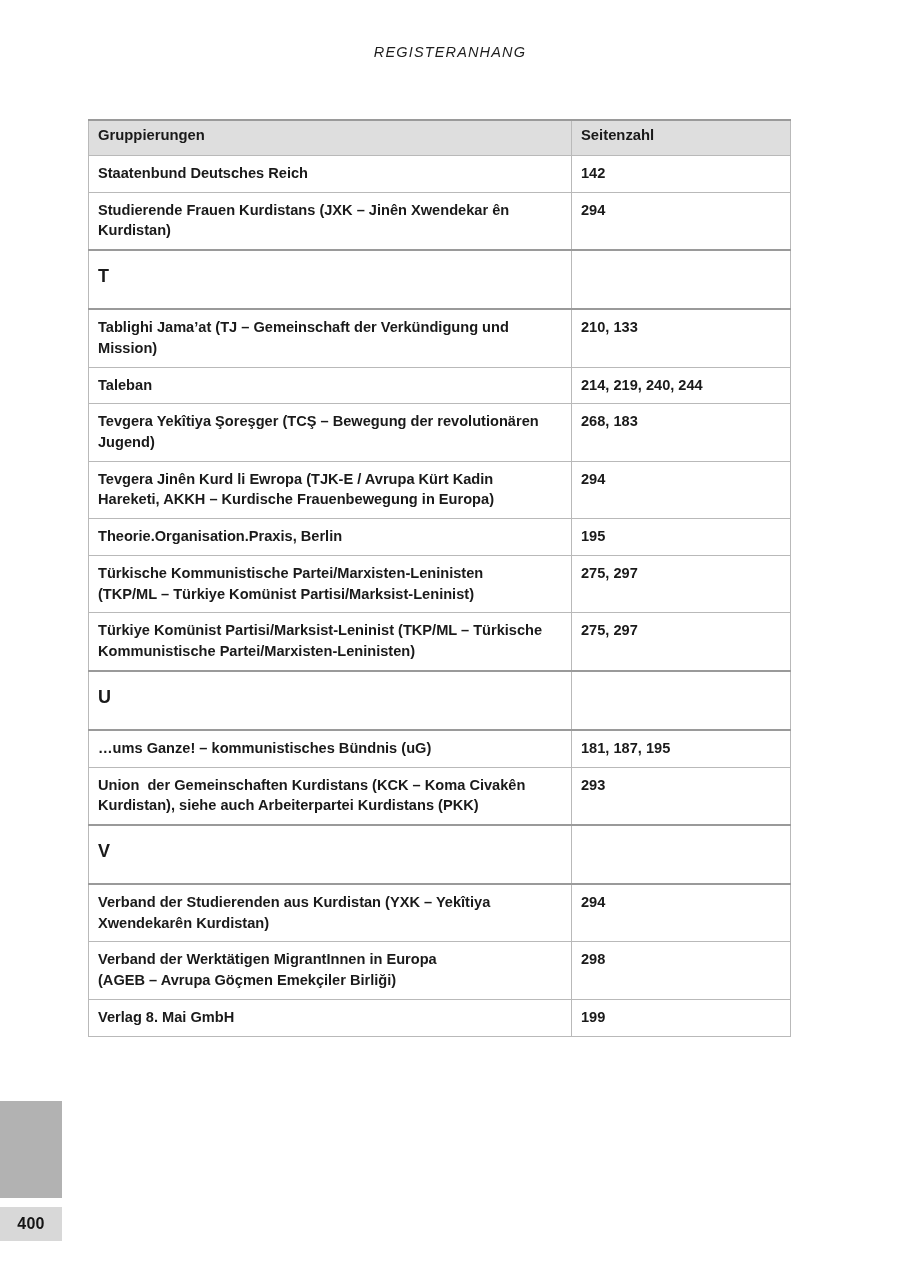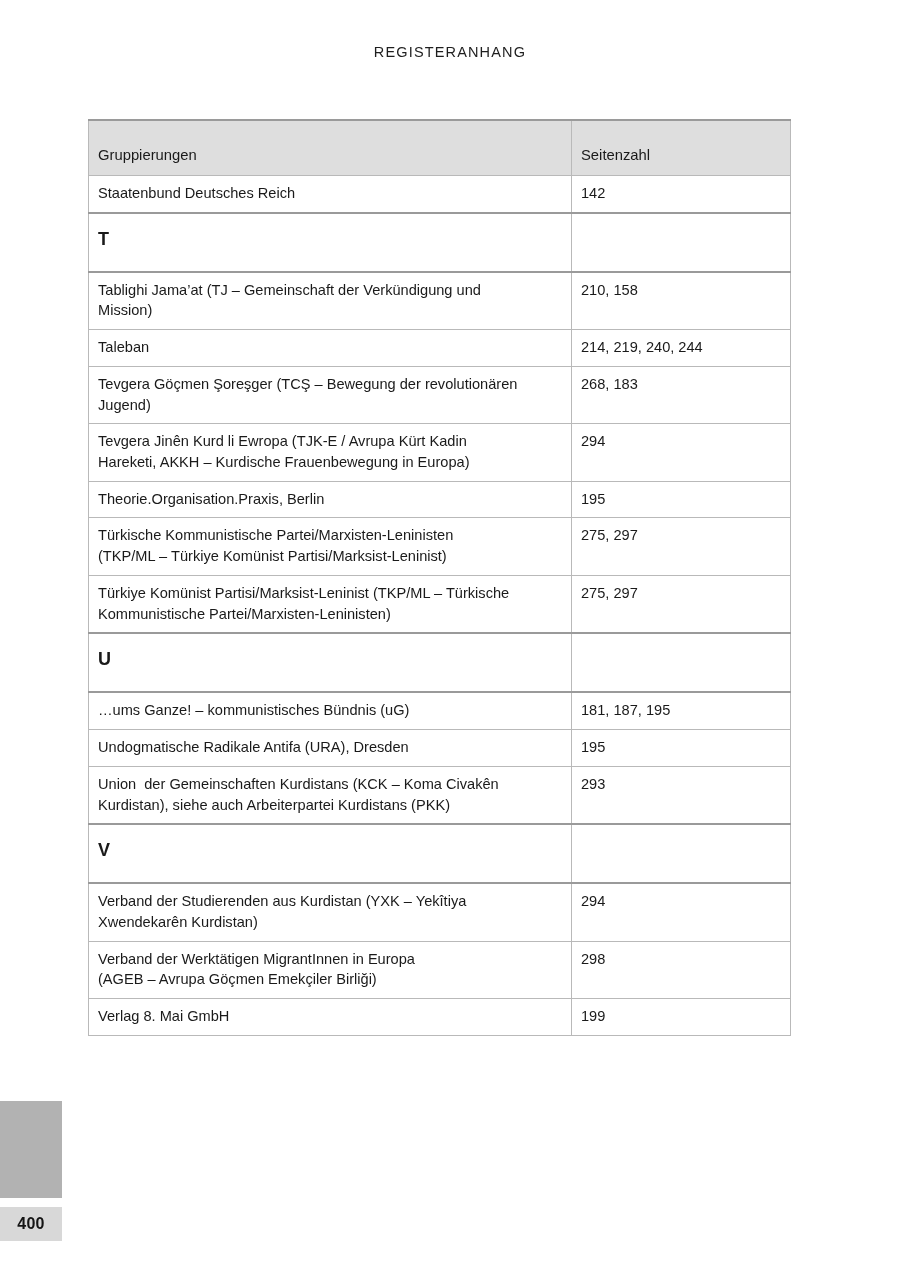--- a/index.html
+++ b/index.html
@@ -27,20 +27,21 @@
   .running-head {
     position: absolute;
     top: 44px;
     left: 0;
     width: 900px;
     text-align: center;
     font-size: 14.5px;
     letter-spacing: 1.15px;
     color: #1e1e1e;
     font-weight: 400;
+    font-style: italic;
   }
 
   
   .margin-block {
     position: absolute;
     left: 0;
     top: 1101px;
     width: 62px;
     height: 97px;
     background: #b2b2b2;
@@ -75,29 +76,29 @@
   .index-table col.c-name { width: 483px; }
   .index-table col.c-page { width: 219px; }
 
   .index-table th,
   .index-table td {
     border: 1px solid #b9b9b9;
     padding: 7px 9px 8px 9px;
     vertical-align: top;
     text-align: left;
     line-height: 1.42;
-    font-weight: normal;
+    font-weight: bold;
   }
 
   .index-table thead th {
     background: #dedede;
-    font-weight: normal;
+    font-weight: bold;
     border-top: 2px solid #9a9a9a;
     border-bottom: 1px solid #b9b9b9;
-    padding-top: 24px;
+    padding-top: 4px;
     padding-bottom: 9px;
     font-size: 14.8px;
   }
 
   tr.letter-row td {
     border-top: 2px solid #9a9a9a;
     border-bottom: 2px solid #9a9a9a;
     height: 32px;
     padding-top: 13px;
     padding-bottom: 12px;
@@ -130,35 +131,40 @@
       <tr>
         <th>Gruppierungen</th>
         <th>Seitenzahl</th>
       </tr>
     </thead>
     <tbody id="index-body">
         <tr class="entry-row">
           <td class="cell-name">Staatenbund Deutsches Reich</td>
           <td class="cell-page">142</td>
         </tr>
+        <tr class="entry-row">
+          <td class="cell-name">Studierende Frauen Kurdistans (JXK – Jinên Xwendekar ên
+Kurdistan)</td>
+          <td class="cell-page">294</td>
+        </tr>
         <tr class="letter-row">
           <td class="cell-name letter-cell">T</td>
           <td class="cell-page"></td>
         </tr>
         <tr class="entry-row">
           <td class="cell-name">Tablighi Jama’at (TJ – Gemeinschaft der Verkündigung und
 Mission)</td>
-          <td class="cell-page">210, 158</td>
+          <td class="cell-page">210, 133</td>
         </tr>
         <tr class="entry-row">
           <td class="cell-name">Taleban</td>
           <td class="cell-page">214, 219, 240, 244</td>
         </tr>
         <tr class="entry-row">
-          <td class="cell-name">Tevgera Göçmen Şoreşger (TCŞ – Bewegung der revolutionären
+          <td class="cell-name">Tevgera Yekîtiya Şoreşger (TCŞ – Bewegung der revolutionären
 Jugend)</td>
           <td class="cell-page">268, 183</td>
         </tr>
         <tr class="entry-row">
           <td class="cell-name">Tevgera Jinên Kurd li Ewropa (TJK-E / Avrupa Kürt Kadin
 Hareketi, AKKH – Kurdische Frauenbewegung in Europa)</td>
           <td class="cell-page">294</td>
         </tr>
         <tr class="entry-row">
           <td class="cell-name">Theorie.Organisation.Praxis, Berlin</td>
@@ -176,24 +182,20 @@
         </tr>
         <tr class="letter-row">
           <td class="cell-name letter-cell">U</td>
           <td class="cell-page"></td>
         </tr>
         <tr class="entry-row">
           <td class="cell-name">…ums Ganze! – kommunistisches Bündnis (uG)</td>
           <td class="cell-page">181, 187, 195</td>
         </tr>
         <tr class="entry-row">
-          <td class="cell-name">Undogmatische Radikale Antifa (URA), Dresden</td>
-          <td class="cell-page">195</td>
-        </tr>
-        <tr class="entry-row">
           <td class="cell-name">Union  der Gemeinschaften Kurdistans (KCK – Koma Civakên
 Kurdistan), siehe auch Arbeiterpartei Kurdistans (PKK)</td>
           <td class="cell-page">293</td>
         </tr>
         <tr class="letter-row">
           <td class="cell-name letter-cell">V</td>
           <td class="cell-page"></td>
         </tr>
         <tr class="entry-row">
           <td class="cell-name">Verband der Studierenden aus Kurdistan (YXK – Yekîtiya

